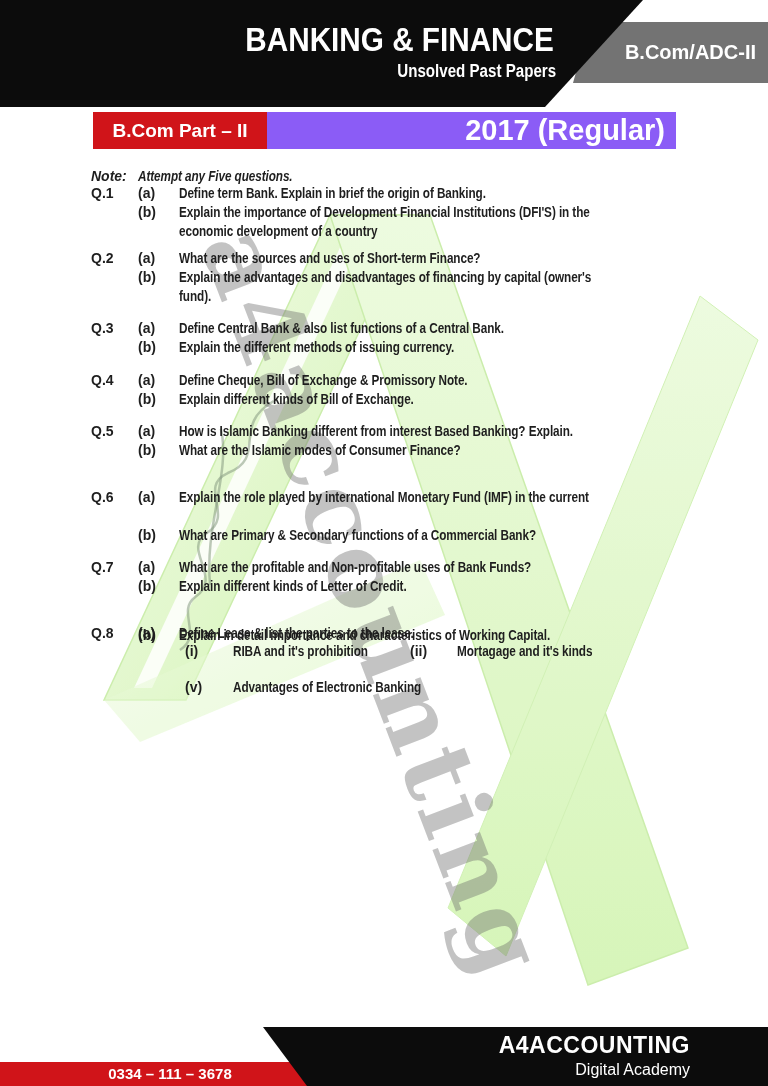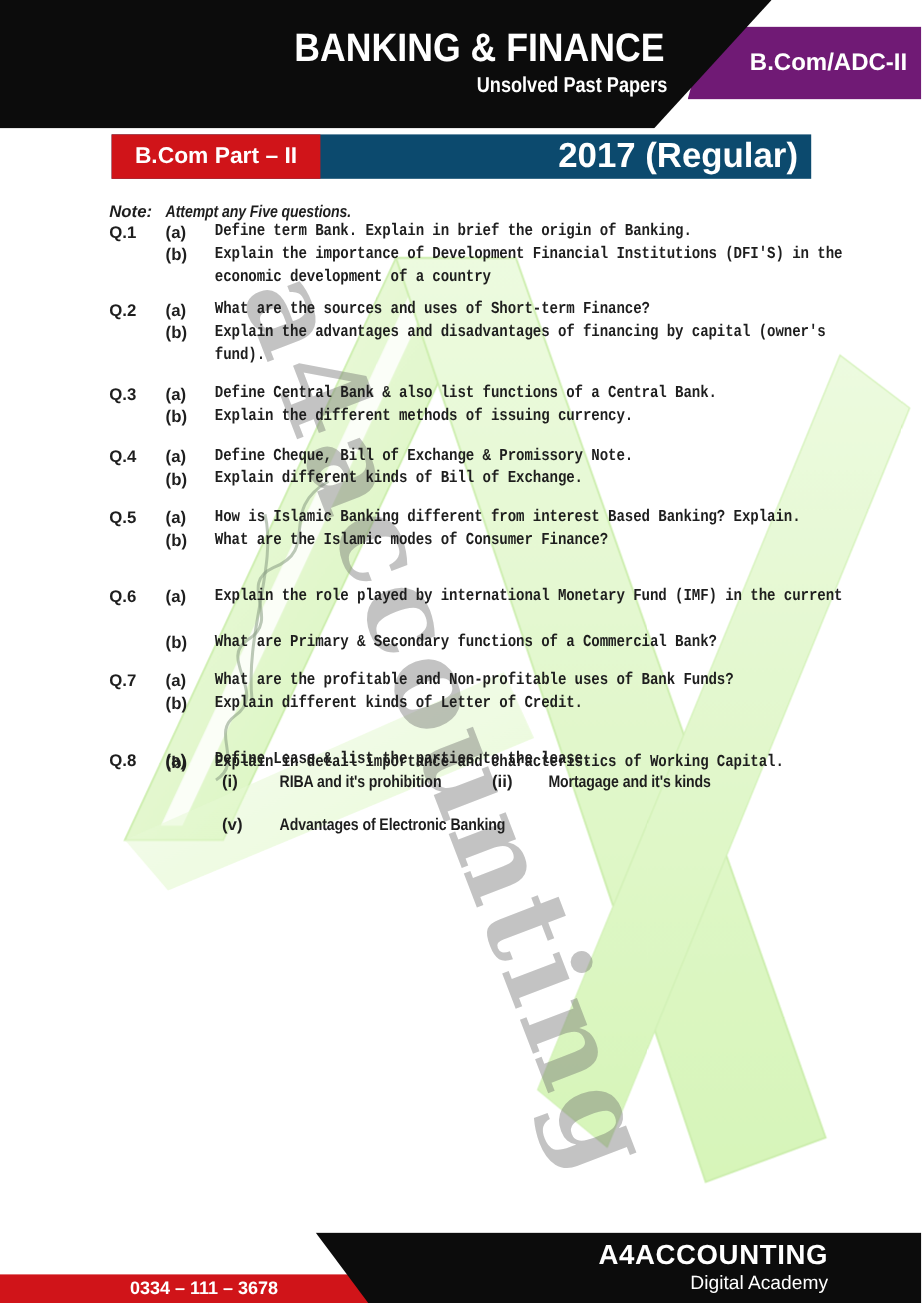--- a/index.html
+++ b/index.html
@@ -8,43 +8,43 @@
 
   
   .hdr-black{position:absolute;left:0;top:0;width:768px;height:107px;background:#0c0c0c;
              clip-path:polygon(0 0,643px 0,545px 107px,0 107px);z-index:6;}
   .hdr-title{position:absolute;top:22px;left:0;width:554px;text-align:right;font-size:33px;
              font-weight:bold;color:#ffffff;line-height:36px;white-space:nowrap;}
   .hdr-sub{position:absolute;top:61px;left:0;width:556px;text-align:right;font-size:18px;
            font-weight:bold;color:#ffffff;white-space:nowrap;}
   .sxr{display:inline-block;transform:scaleX(.9);transform-origin:100% 50%;}
   .sxr84{display:inline-block;transform:scaleX(.84);transform-origin:100% 50%;}
-  .badge{position:absolute;left:573px;top:22px;width:195px;height:61px;background:#701a75;
+  .badge{position:absolute;left:573px;top:22px;width:195px;height:61px;background:#737373;
          clip-path:polygon(17px 0,100% 0,100% 100%,0 100%);z-index:5;color:#fff;
          font-weight:bold;font-size:20px;line-height:61px;text-align:right;
          padding-right:12px;box-sizing:border-box;white-space:nowrap;}
-  .bar{position:absolute;left:93px;top:112px;width:583px;height:37px;background:#0c4a6e;z-index:5;}
+  .bar{position:absolute;left:93px;top:112px;width:583px;height:37px;background:#8b5cf6;z-index:5;}
   .bar-red{position:absolute;left:0;top:0;width:174px;height:37px;background:#d01419;color:#fff;
            text-align:center;line-height:37px;font-size:19px;font-weight:bold;white-space:nowrap;}
   .bar-year{position:absolute;right:11px;top:0;height:37px;line-height:37px;font-size:29px;
             font-weight:bold;color:#fff;white-space:nowrap;margin-left:24px;}
 
   
   .wm-svg{position:absolute;left:0;top:0;z-index:1;}
   .wm-word{position:absolute;left:286px;top:212px;font-family:"DejaVu Serif",serif;font-size:98px;
            font-weight:bold;color:rgba(104,104,104,0.40);transform:rotate(69deg);
            transform-origin:0 0;letter-spacing:4px;z-index:1;white-space:nowrap;}
 
   
   .bl{position:absolute;left:91px;width:640px;height:19px;line-height:19px;font-size:14px;
       font-weight:bold;color:#1e1e1e;white-space:nowrap;z-index:3;}
   .bl span{top:0;}
   .c0{position:absolute;left:0;}
   .c1{position:absolute;left:47px;}
-  .c2{position:absolute;left:88px;font-family:Liberation Mono, monospace;}
+  .c2{position:absolute;left:88px;}
   .r0{position:absolute;left:94px;}
   .r1{position:absolute;left:142px;}
   .r2{position:absolute;left:319px;}
   .r3{position:absolute;left:366px;}
   .tx{display:inline-block;transform:scaleX(.84);transform-origin:0 50%;letter-spacing:-.1px;}
   .it{font-style:italic;}
 
   
   .ftr-red{position:absolute;left:0;top:1062px;width:330px;height:24px;background:#d01419;z-index:5;}
   .ftr-phone{position:absolute;left:20px;top:0;width:300px;text-align:center;line-height:24px;

